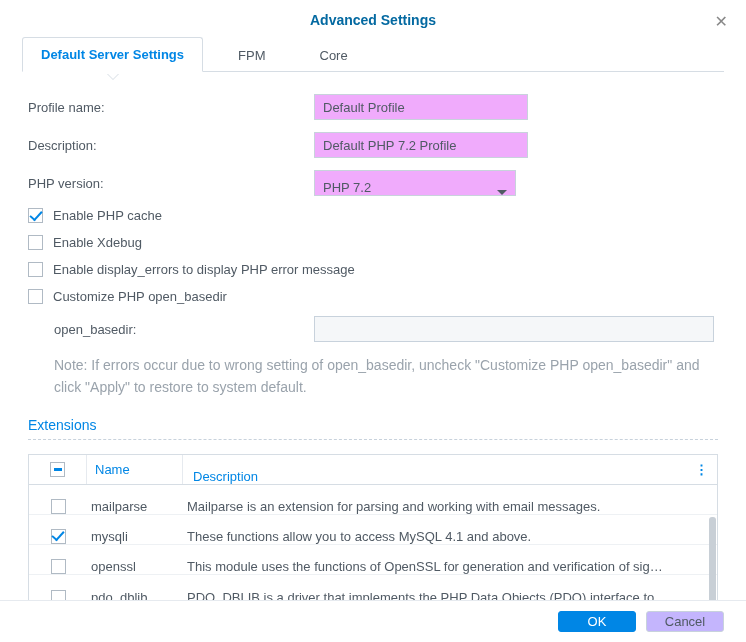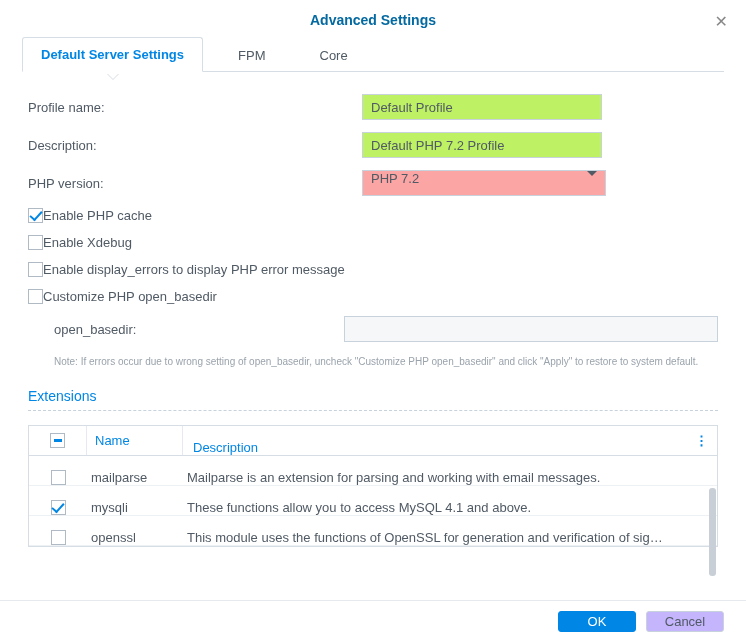--- a/index.html
+++ b/index.html
@@ -70,62 +70,62 @@
   border-top: 6px solid #fff;
   filter: drop-shadow(0 1px 0 #d6dde4);
 }
 .content {
   padding: 22px 28px 4px;
 }
 .form-row {
   display: flex;
   align-items: center;
   margin-bottom: 12px;
-  gap: 48px;
 }
 .form-label {
   width: 286px;
   color: #505a64;
 }
 .form-label.indent { padding-left: 26px; }
 .text-input {
-  width: 240px;
+  width: 214px;
   height: 26px;
   border: 1px solid #c8d2dc;
   padding: 0 8px;
   font-size: 13px;
   color: #505a64;
-  background: #bef264;
+  background: #f0abfc;
 }
 .text-input.disabled {
   background: #f5f7f9;
   color: #b0b8c0;
 }
 .select-box {
-  width: 244px;
+  width: 202px;
   height: 26px;
   border: 1px solid #c8d2dc;
   padding: 0 8px;
   display: flex;
-  align-items: flex-start;
+  align-items: flex-end;
   justify-content: space-between;
   cursor: pointer;
   color: #505a64;
-  background: #fca5a5;
+  background: #f0abfc;
 }
 .dropdown-caret {
   width: 0; height: 0;
   border-left: 5px solid transparent;
   border-right: 5px solid transparent;
   border-top: 5px solid #505a64;
 }
 .checkbox-row {
   display: flex;
   align-items: center;
   margin-bottom: 12px;
+  gap: 10px;
 }
 .chk {
   width: 15px; height: 15px;
   border: 1px solid #b0bac4;
   display: inline-flex;
   align-items: center;
   justify-content: center;
   cursor: pointer;
   background: #fff;
   flex-shrink: 0;
@@ -138,21 +138,21 @@
   transform: rotate(-48deg);
   margin-top: -3px;
 }
 .chk.indeterminate::before {
   content: "";
   width: 8px; height: 3px;
   background: #0086e5;
 }
 .note-text {
   color: #9aa3ac;
-  font-size: 10px;
+  font-size: 14px;
   line-height: 1.6;
   padding-left: 26px;
   margin-top: 2px;
 }
 .note-text .note-label { color: #9aa3ac; }
 .section-title {
   color: #0086e5;
   font-size: 14px;
   margin-top: 18px;
   padding-bottom: 6px;
@@ -325,20 +325,27 @@
       <div class="col-name">mysqli</div>
       <div class="col-desc">These functions allow you to access MySQL 4.1 and above.</div>
     </div>
     <div class="ext-row">
       <div class="col-chk">
           <span class="chk"></span>
         </div>
       <div class="col-name">openssl</div>
       <div class="col-desc">This module uses the functions of OpenSSL for generation and verification of sig…</div>
     </div>
+    <div class="ext-row" style="border-bottom:none">
+      <div class="col-chk">
+          <span class="chk"></span>
+        </div>
+      <div class="col-name">pdo_dblib</div>
+      <div class="col-desc">PDO_DBLIB is a driver that implements the PHP Data Objects (PDO) interface to…</div>
+    </div>
 
     <div class="scroll-ind"></div>
   </div>
 
 </div>
 
 <div class="footer">
   <div class="btn btn-primary">OK</div>
   <div class="btn btn-default">Cancel</div>
 </div>

